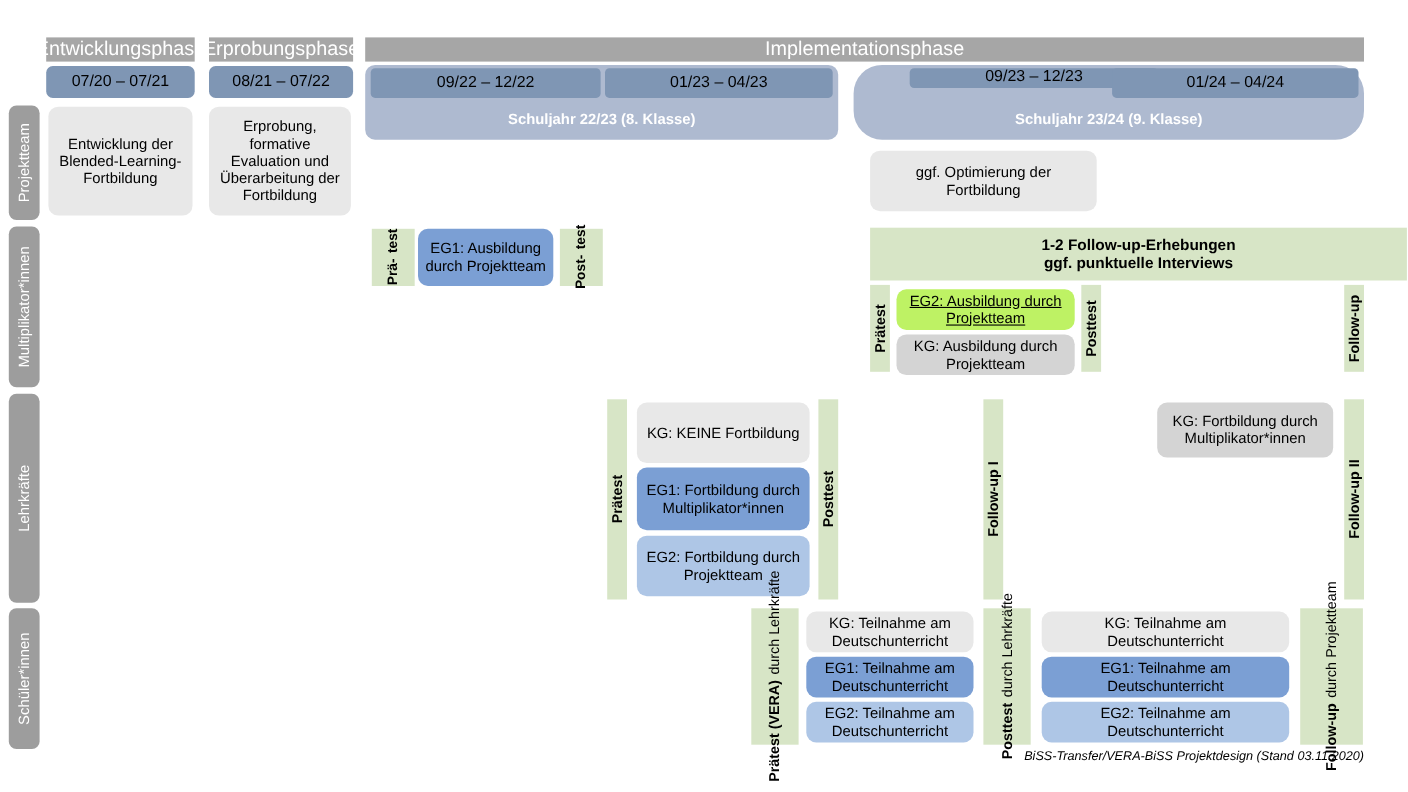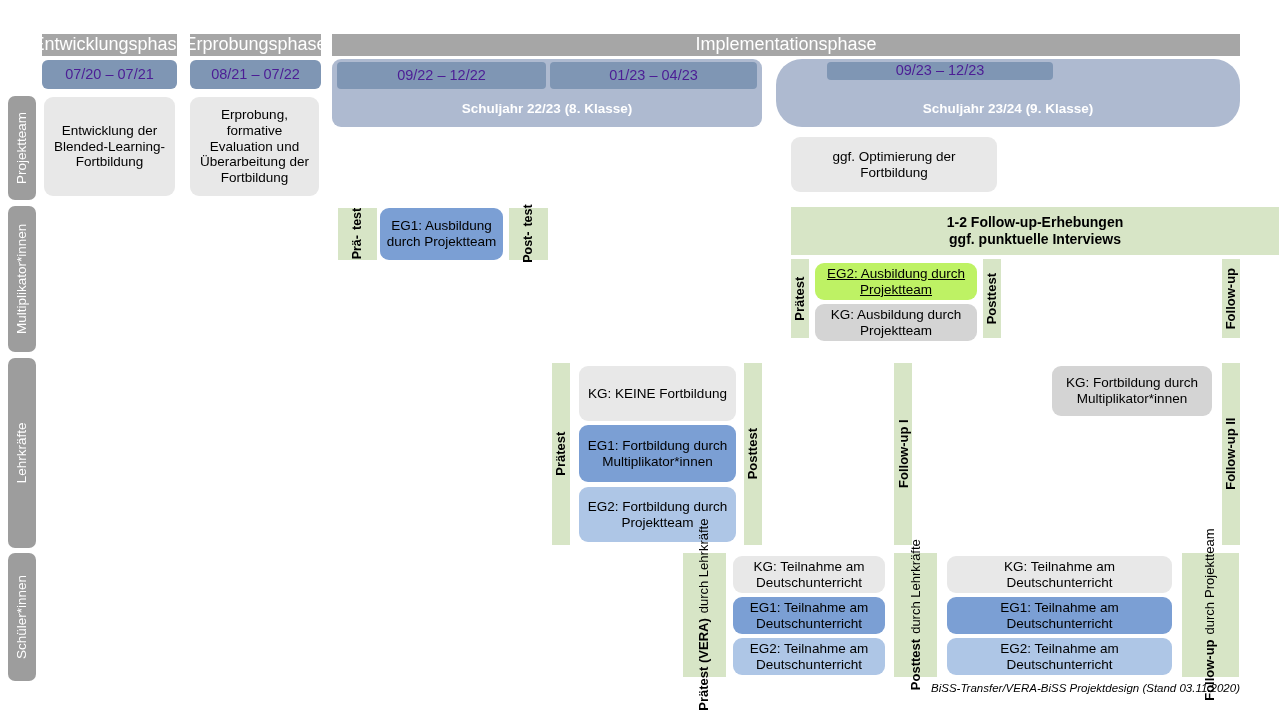--- a/index.html
+++ b/index.html
@@ -27,21 +27,21 @@
     transform:rotate(-90deg);white-space:nowrap;
   }
 
   
   .phase{
     background:#a6a6a6;color:#ffffff;font-size:18px;
   }
 
   
   .datechip{
-    background:#7f96b4;color:#4c1d95;border-radius:6px;font-size:14.5px;
+    background:#7f96b4;color:#000000;border-radius:6px;font-size:14.5px;
   }
   .datechip.sq{border-radius:4px;}
 
   
   .schoolyear{
     background:#aebad0;border-radius:9px;
   }
   .syLabel{
     color:#ffffff;font-weight:bold;font-size:13.5px;
   }
@@ -111,20 +111,23 @@
   </div>
   <div class="abs datechip sq ctr" style="left:337px;top:62px;width:209px;height:27px;">
     <span>09/22 – 12/22</span>
   </div>
   <div class="abs datechip sq ctr" style="left:550px;top:62px;width:207px;height:27px;">
     <span>01/23 – 04/23</span>
   </div>
   <div class="abs datechip sq ctr" style="left:827px;top:62px;width:226px;height:18px;">
     <span>09/23 – 12/23</span>
   </div>
+  <div class="abs datechip sq ctr" style="left:1011px;top:62px;width:224px;height:27px;">
+    <span>01/24 – 04/24</span>
+  </div>
 
   <div class="abs rowlabel ctr" style="left:8px;top:96px;width:28px;height:104px;">
     <span class="vtxt">Projektteam</span>
   </div>
   <div class="abs rowlabel ctr" style="left:8px;top:206px;width:28px;height:146px;">
     <span class="vtxt">Multiplikator*innen</span>
   </div>
   <div class="abs rowlabel ctr" style="left:8px;top:358px;width:28px;height:190px;">
     <span class="vtxt">Lehrkräfte</span>
   </div>

